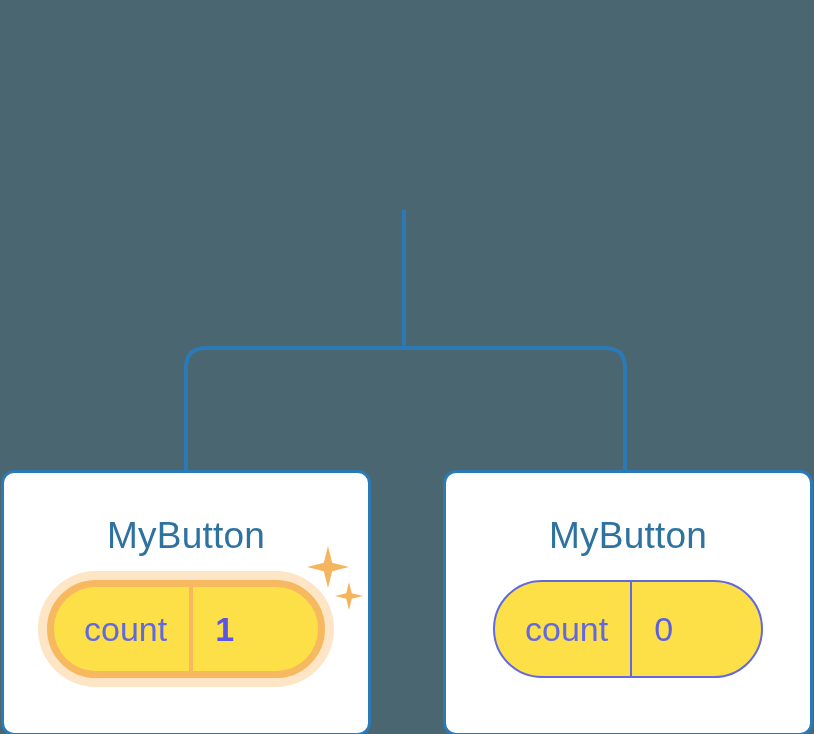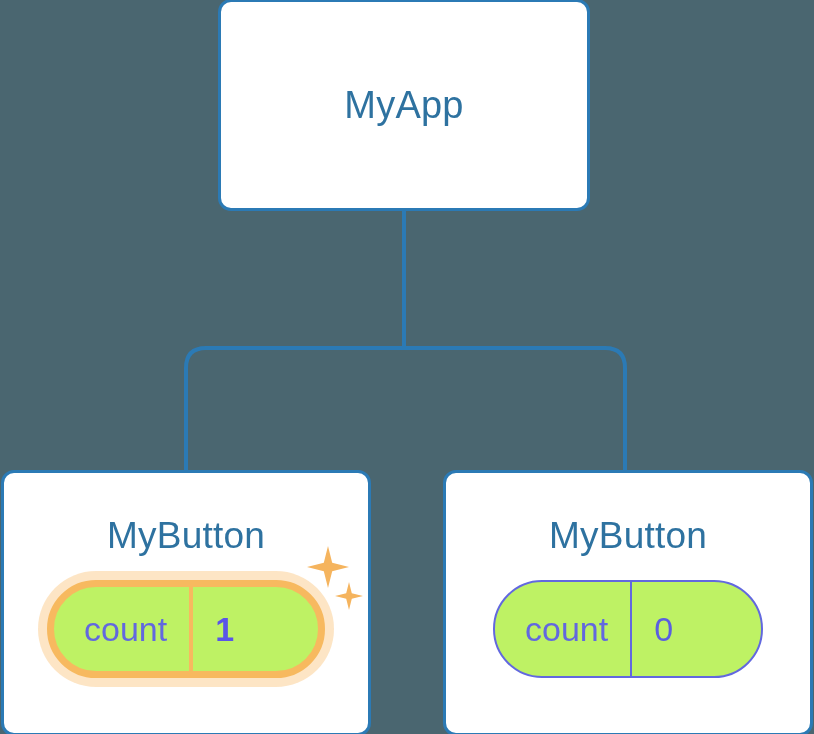--- a/index.html
+++ b/index.html
@@ -90,21 +90,21 @@
     align-items: center;
   }
 
   .pill {
     position: relative;
     box-sizing: border-box;
     display: flex;
     align-items: stretch;
     height: 98px;
     border-radius: 49px;
-    background: #bef264;
+    background: #fde047;
   }
 
   .pill-key,
   .pill-val {
     display: flex;
     align-items: center;
     justify-content: center;
     line-height: 1;
     white-space: nowrap;
   }
@@ -187,23 +187,20 @@
 <body>
 
 <div id="stage">
 
   <svg id="edges" viewBox="0 0 814 734" width="814" height="734" xmlns="http://www.w3.org/2000/svg">
     <path d="M404,210 L404,348" fill="none" stroke="#2b7ab5" stroke-width="4"></path>
     <path d="M404,348 L206,348 Q186,348 186,368 L186,470" fill="none" stroke="#2b7ab5" stroke-width="4" stroke-linecap="butt"></path>
     <path d="M404,348 L605,348 Q625,348 625,368 L625,470" fill="none" stroke="#2b7ab5" stroke-width="4" stroke-linecap="butt"></path>
   </svg>
 
-  <div class="node" id="node-root">
-    <div class="node-title">MyApp</div>
-  </div>
 
   <div class="node" id="node-child-0">
     <div class="node-title">MyButton</div>
     <div class="pill-wrap">
       <div class="pill active">
         <div class="pill-key">count</div>
         <div class="pill-divider"></div>
         <div class="pill-val">1</div>
       </div>
       <div class="sparkles">

